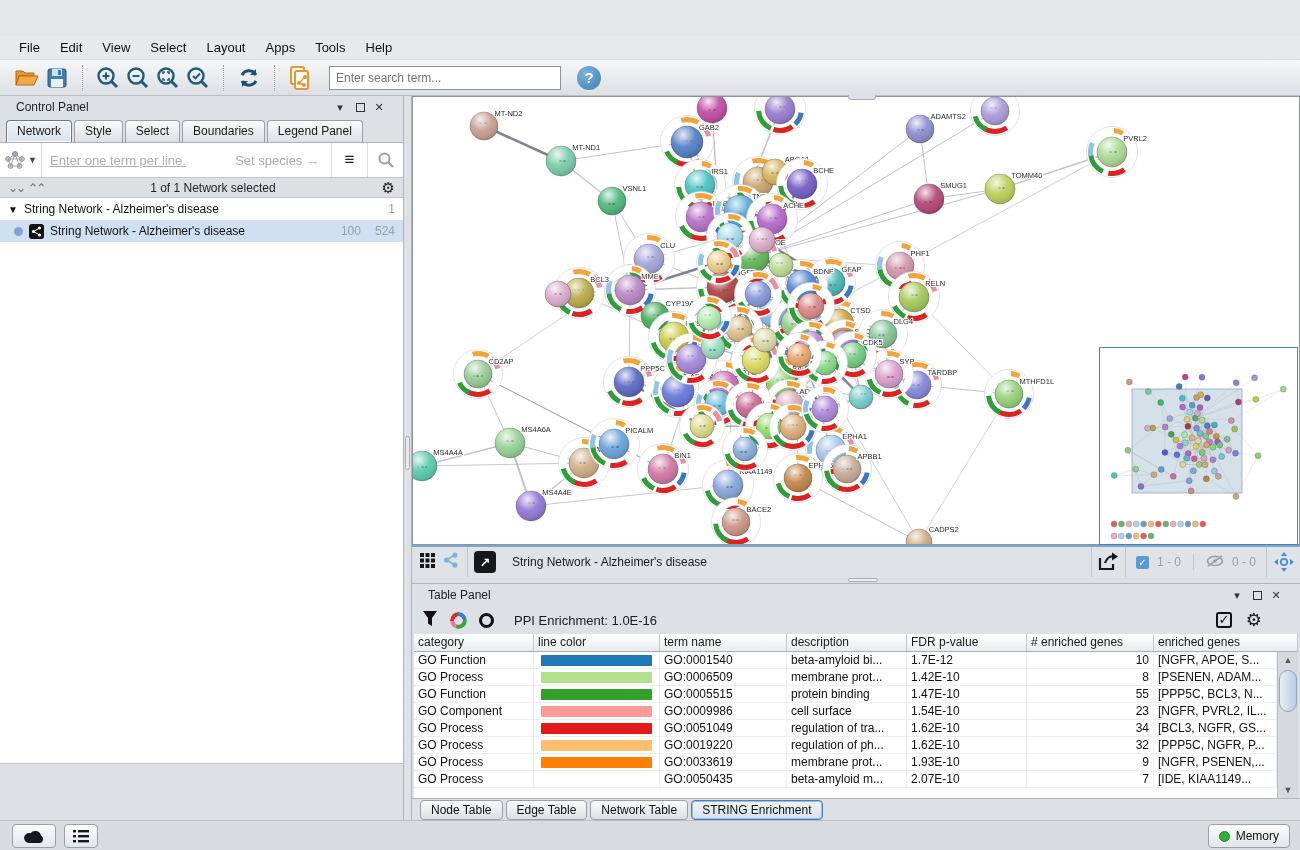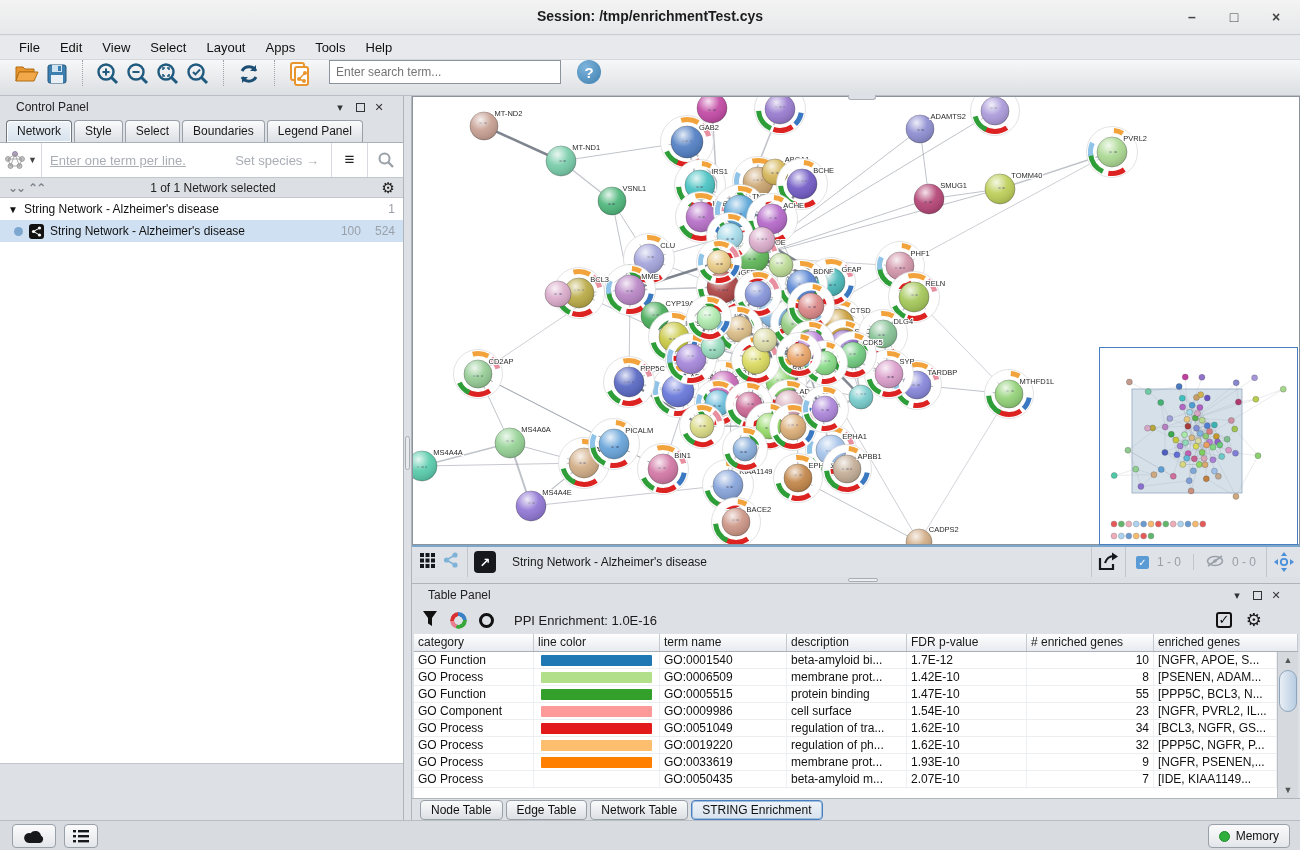--- a/index.html
+++ b/index.html
@@ -10,21 +10,21 @@
   .titlebar { position:absolute; left:0; top:0; width:1300px; height:35px; background:linear-gradient(#f3f3f3,#e7e8ea); border-bottom:1px solid #c9ccd1; }
   .titlebar .title { position:absolute; left:0; right:0; top:8px; text-align:center; font-size:14px; font-weight:bold; color:#1c1c1c; }
   .winbtns { position:absolute; right:10px; top:6px; display:flex; gap:14px; }
   .winbtn { width:28px; height:22px; display:flex; align-items:center; justify-content:center; color:#444; font-size:14px; font-weight:bold; cursor:default; }
 
   
   .menubar { position:absolute; left:0; top:36px; width:1300px; height:24px; background:#e7e9ec; display:flex; align-items:center; padding-left:10px; gap:2px; border-bottom:1px solid #d4d7db; }
   .menu-item { font-size:13px; color:#111; padding:2px 9px; }
 
   
-  .toolbar { position:absolute; left:0; top:60px; width:1300px; height:36px; background:linear-gradient(#f6f7f8,#dcdfe3); border-bottom:1px solid #b9bdc4; display:flex; padding-left:12px; }
+  .toolbar { position:absolute; left:0; top:60px; width:1300px; height:36px; background:linear-gradient(#f6f7f8,#dcdfe3); border-bottom:1px solid #b9bdc4; display:flex; align-items:center; padding-left:12px; }
   .tb-sep { width:1px; height:26px; border-left:1px dotted #9ea3ab; margin:0 10px; }
   .tb-ic { width:30px; height:28px; display:flex; align-items:center; justify-content:center; }
   .search-box { width:232px; height:24px; border:1px solid #8d939c; background:#fff; font-size:12px; color:#8a8f98; padding:0 6px; margin-left:14px; }
   .help-circle { width:24px; height:24px; border-radius:50%; background:radial-gradient(circle at 35% 30%, #7db4dc, #3d7eae); color:#fff; font-weight:bold; font-size:15px; display:flex; align-items:center; justify-content:center; margin-left:16px; }
 
   
   .control-panel { position:absolute; left:0; top:96px; width:404px; height:724px; background:#dde0e5; border-right:1px solid #b0b4bb; }
   .panel-head { height:22px; display:flex; align-items:center; padding:0 16px; font-size:12px; color:#222; }
   .panel-head .sp { flex:1; }
   .ph-ic { width:16px; text-align:center; color:#333; font-size:11px; margin-left:6px; }
@@ -103,28 +103,20 @@
   .statusbar { position:absolute; left:0; top:820px; width:1300px; height:42px; background:#d8dbe0; border-top:1px solid #b9bdc4; }
   .sb-btn { position:absolute; top:3px; height:24px; border:1px solid #9aa0a8; border-radius:4px; background:linear-gradient(#fbfbfc,#e3e6ea); display:flex; align-items:center; justify-content:center; }
   .memory-btn { position:absolute; right:10px; top:3px; height:24px; border:1px solid #9aa0a8; border-radius:4px; background:linear-gradient(#fbfbfc,#e3e6ea); display:flex; align-items:center; gap:6px; font-size:12px; color:#111; padding:0 10px; }
   .gdot { width:11px; height:11px; border-radius:50%; background:#2faf3c; border:1px solid #1f8a2c; }
 </style>
 </head>
 <body>
 
 <div class="app">
 
-  <div class="titlebar">
-    <div class="title">Session: /tmp/enrichmentTest.cys</div>
-    <div class="winbtns">
-      <div class="winbtn">–</div>
-      <div class="winbtn">□</div>
-      <div class="winbtn">×</div>
-    </div>
-  </div>
 
   <div class="menubar" id="menubar">
       <div class="menu-item">File</div>
       <div class="menu-item">Edit</div>
       <div class="menu-item">View</div>
       <div class="menu-item">Select</div>
       <div class="menu-item">Layout</div>
       <div class="menu-item">Apps</div>
       <div class="menu-item">Tools</div>
       <div class="menu-item">Help</div>

